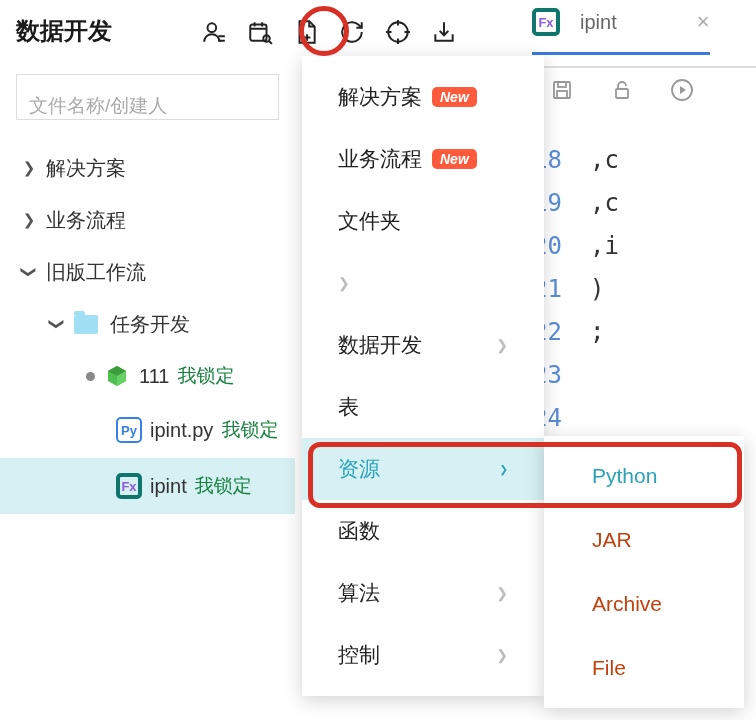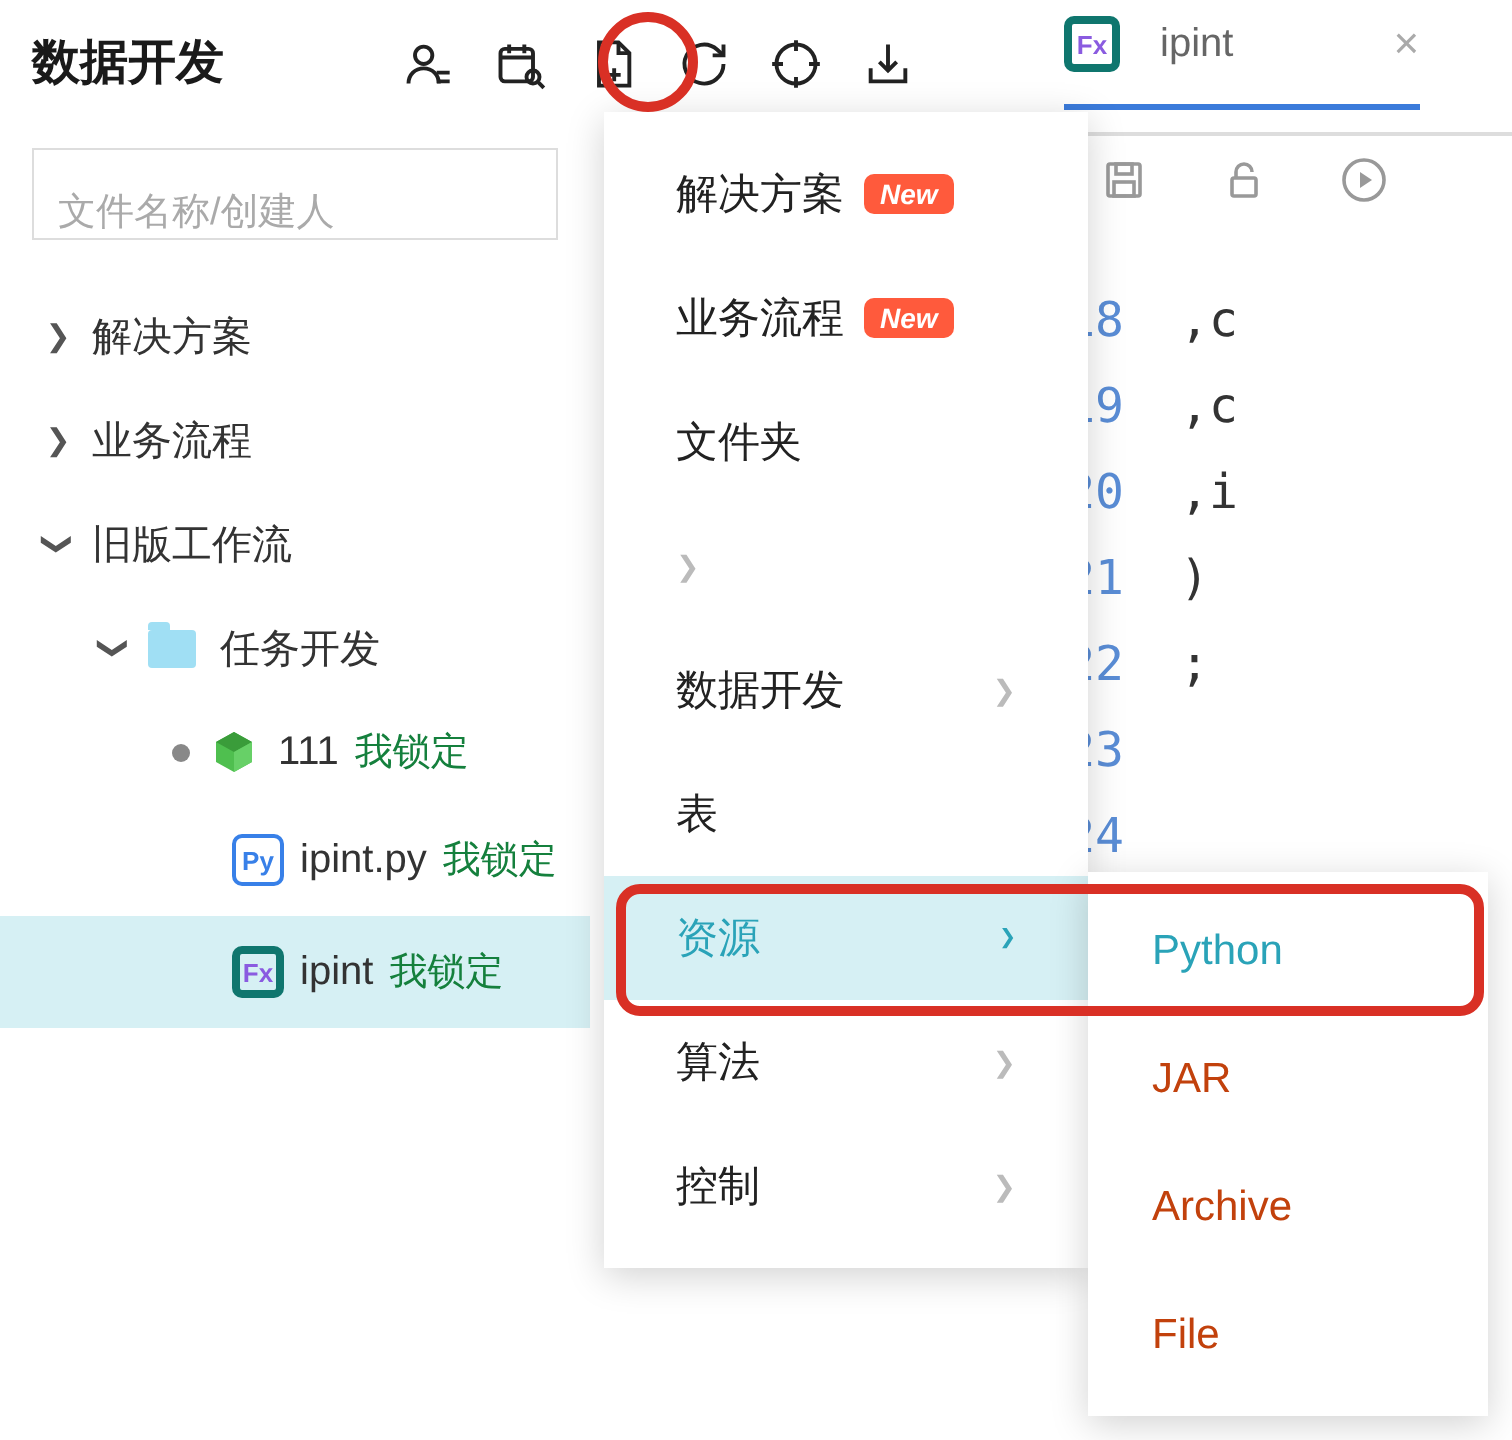--- a/index.html
+++ b/index.html
@@ -241,21 +241,21 @@
 
     
     .submenu {
       position: absolute;
       left: 544px;
       top: 436px;
       width: 200px;
       background: #fff;
       box-shadow: 0 4px 18px rgba(0,0,0,0.18);
       z-index: 60;
-      padding: 8px 0;
+      padding: 8px 16px;
     }
     .submenu-item {
       height: 64px;
       display: flex;
       align-items: center;
       padding: 0 32px;
       font-size: 21px;
       color: #c2410c;
       cursor: pointer;
     }
@@ -450,20 +450,23 @@
     <span class="menu-arrow">❯</span>
   </div>
   <div class="menu-item">
     <span>表</span>
   </div>
   <div class="menu-item active">
     <span>资源</span>
     <span class="menu-arrow">❯</span>
   </div>
   <div class="menu-item">
+    <span>函数</span>
+  </div>
+  <div class="menu-item">
     <span>算法</span>
     <span class="menu-arrow">❯</span>
   </div>
   <div class="menu-item">
     <span>控制</span>
     <span class="menu-arrow">❯</span>
   </div>
 </div>
 
 <div class="submenu">

